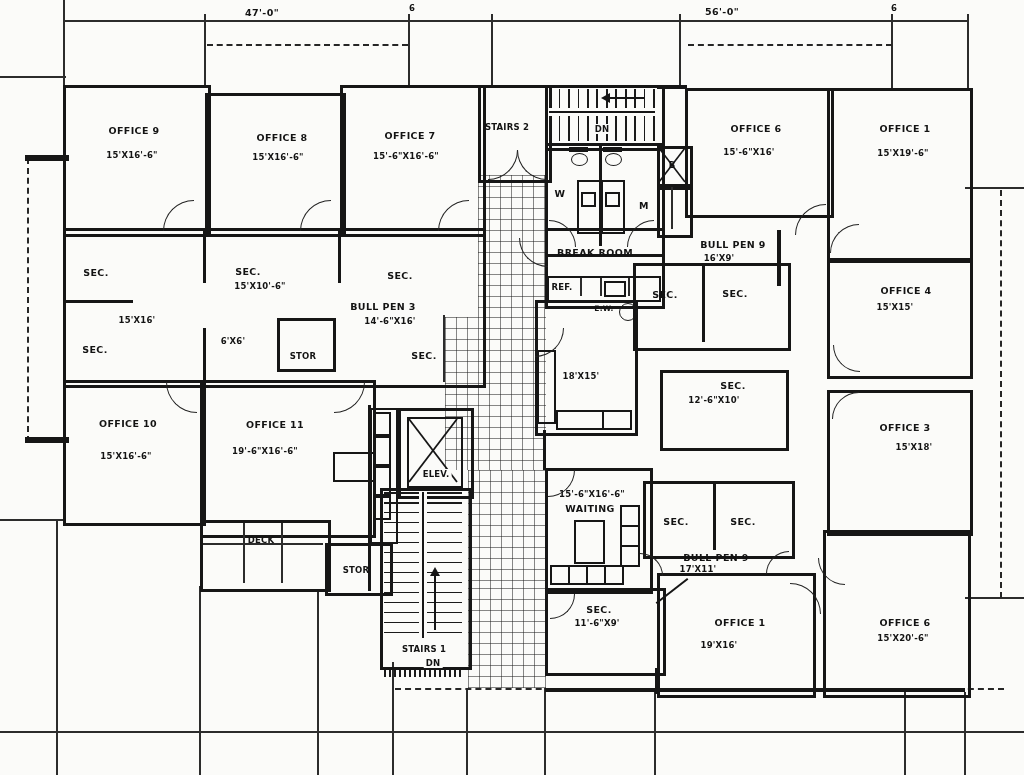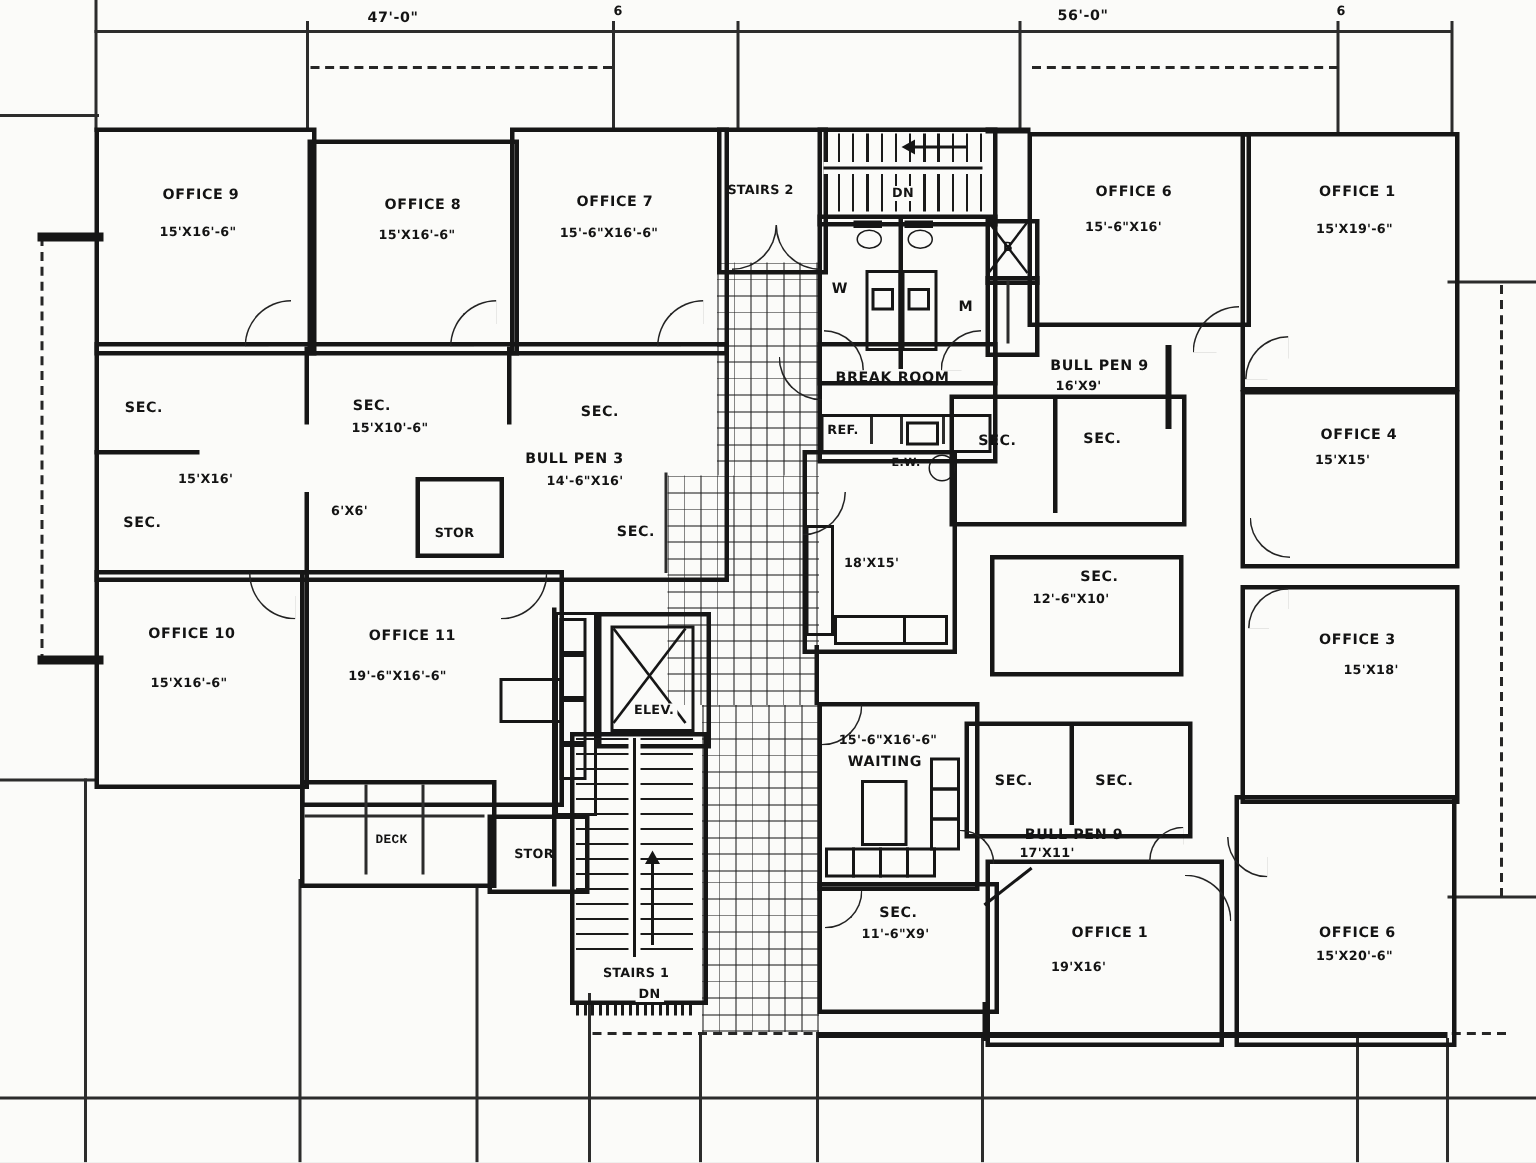--- a/index.html
+++ b/index.html
@@ -229,21 +229,21 @@
   <span class="lbl sz" style="left:233px;top:341px;">6'X6'</span>
   <span class="lbl" style="left:383px;top:306px;">BULL PEN 3</span>
   <span class="lbl sz" style="left:390px;top:321px;">14'-6"X16'</span>
   <span class="lbl sz" style="left:303px;top:356px;">STOR</span>
   <span class="lbl" style="left:424px;top:355px;">SEC.</span>
 
   <span class="lbl" style="left:128px;top:423px;text-align:right;">OFFICE 10</span>
   <span class="lbl sz" style="left:126px;top:456px;">15'X16'-6"</span>
   <span class="lbl" style="left:275px;top:424px;">OFFICE 11</span>
   <span class="lbl sz" style="left:265px;top:451px;">19'-6"X16'-6"</span>
-  <span class="lbl sz" style="left:261px;top:560px;font-family:Liberation Mono, monospace;">DECK</span>
+  <span class="lbl sz" style="left:261px;top:540px;">DECK</span>
   <span class="lbl sz" style="left:356px;top:570px;">STOR</span>
 
   <span class="lbl sz onwhite" style="left:436px;top:474px;">ELEV.</span>
   <span class="lbl sz onwhite" style="left:424px;top:649px;">STAIRS 1</span>
   <span class="lbl sz onwhite" style="left:433px;top:663px;">DN</span>
   <span class="lbl sz" style="left:507px;top:127px;">STAIRS 2</span>
   <span class="lbl sz onwhite" style="left:602px;top:129px;">DN</span>
 
   <span class="lbl" style="left:560px;top:193px;">W</span>
   <span class="lbl" style="left:644px;top:205px;">M</span>

